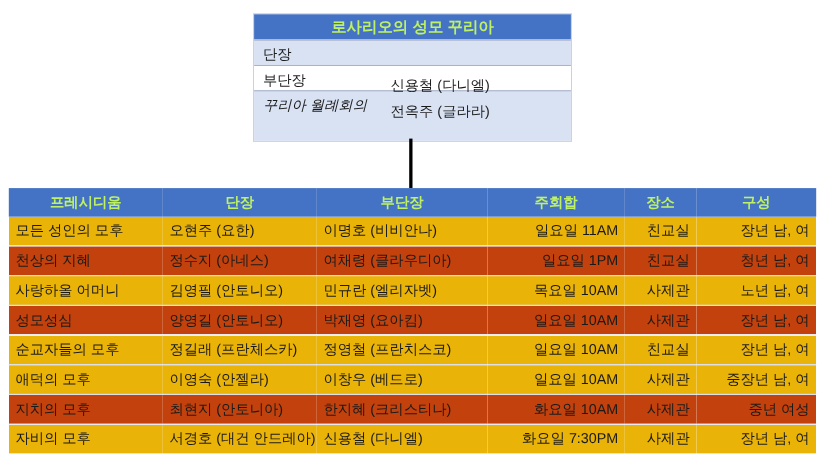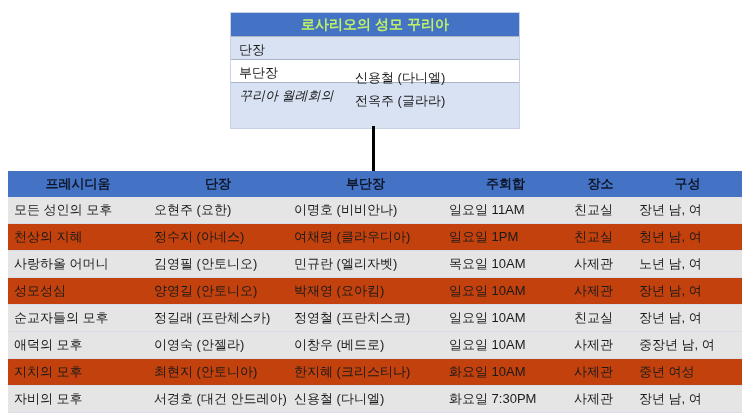--- a/index.html
+++ b/index.html
@@ -69,37 +69,37 @@
     position: absolute;
     left: 8px;
     top: 171px;
     width: 734px;
     border-collapse: collapse;
     font-size: 13px;
     table-layout: fixed;
   }
   table.presidium th {
     background: #4472C4;
-    color: #0f172a;
+    color: #bef264;
     font-weight: bold;
     text-align: center;
     padding: 4px 4px;
     height: 23px;
   }
   table.presidium td {
     padding: 4px 6px;
     height: 24px;
     border-bottom: 1px solid #d7dde9;
     overflow: hidden;
     white-space: nowrap;
   }
-  table.presidium tr.band td { background: #e5e5e5; }
+  table.presidium tr.band td { background: #eab308; }
   table.presidium tr.plain td { background: #c2410c; }
   td.al { text-align: left; }
-  td.ac { text-align: left; }
+  td.ac { text-align: right; }
 </style>
 </head>
 <body>
 
 <div class="page">
 
   <div class="curia-box">
     <div class="curia-title">로사리오의 성모 꾸리아</div>
     <div class="curia-row band r1">
       <div class="curia-label">단장</div>

